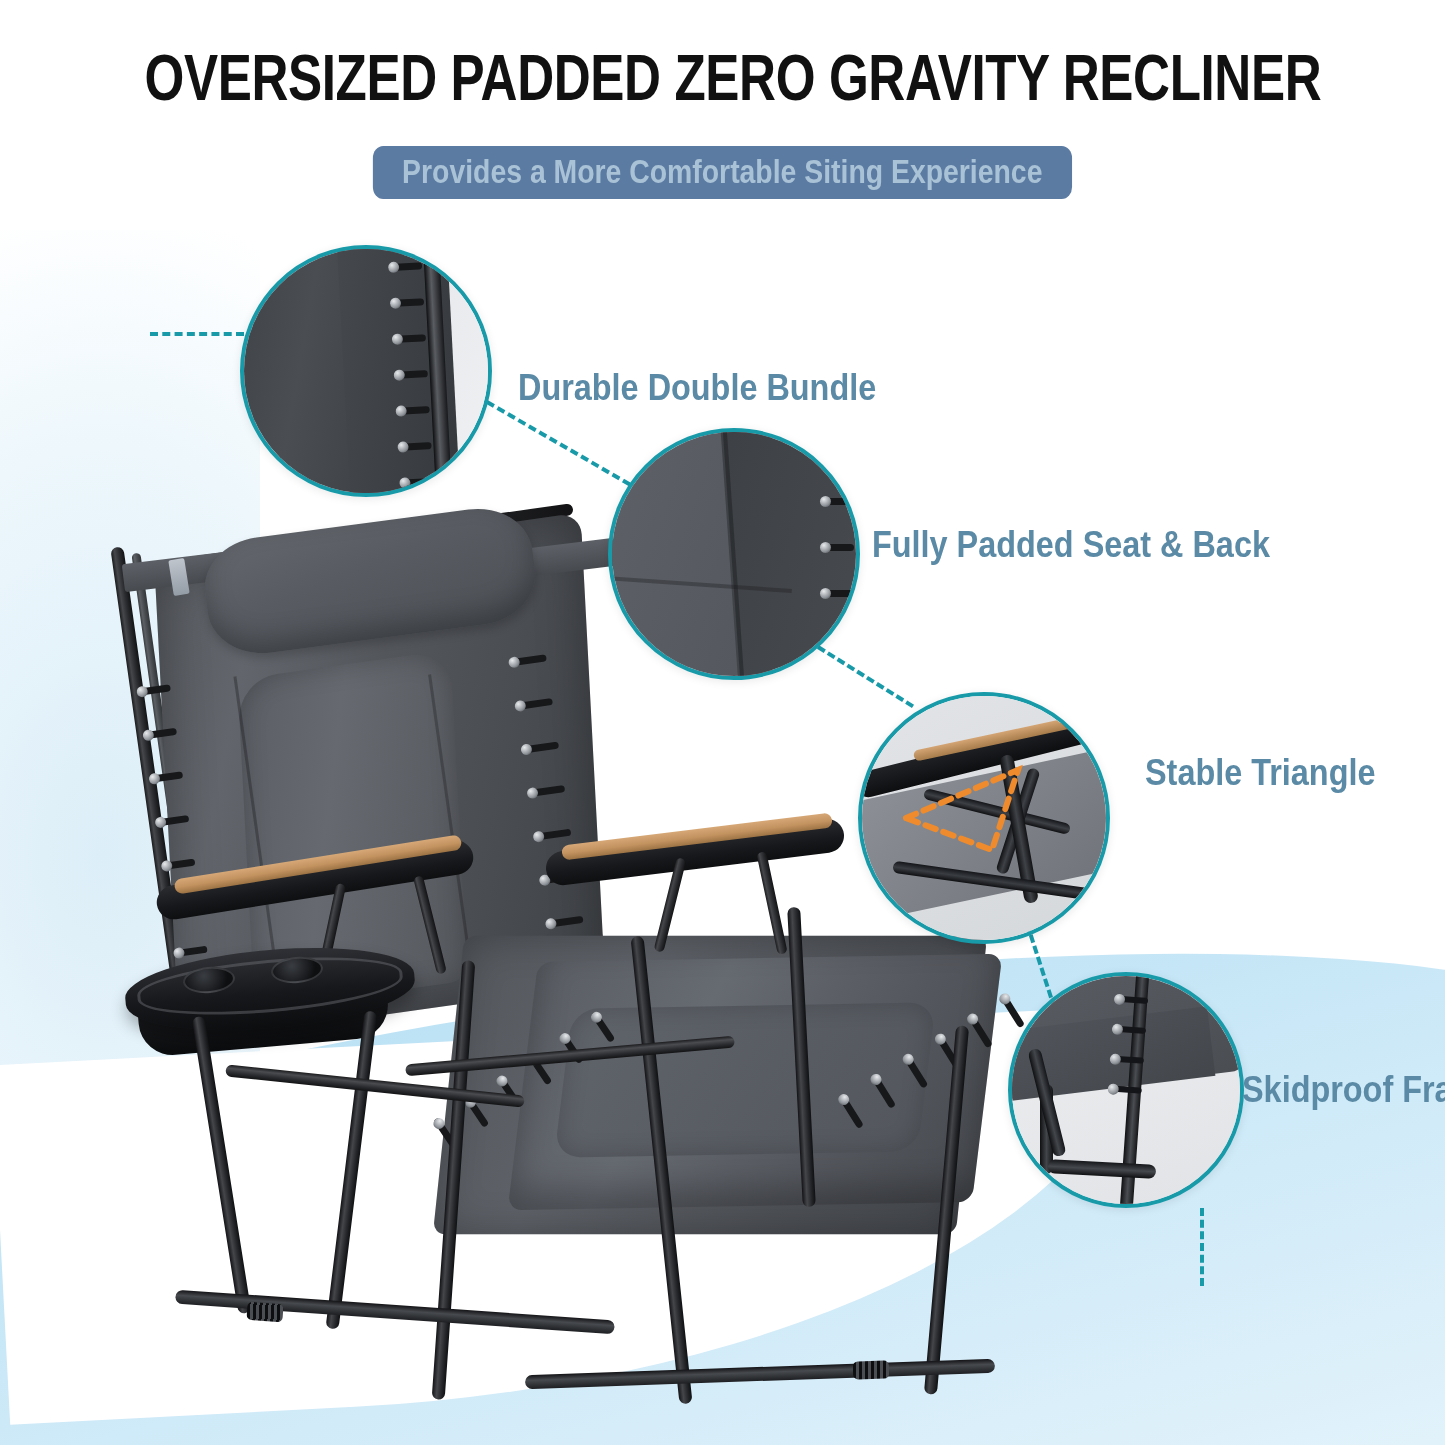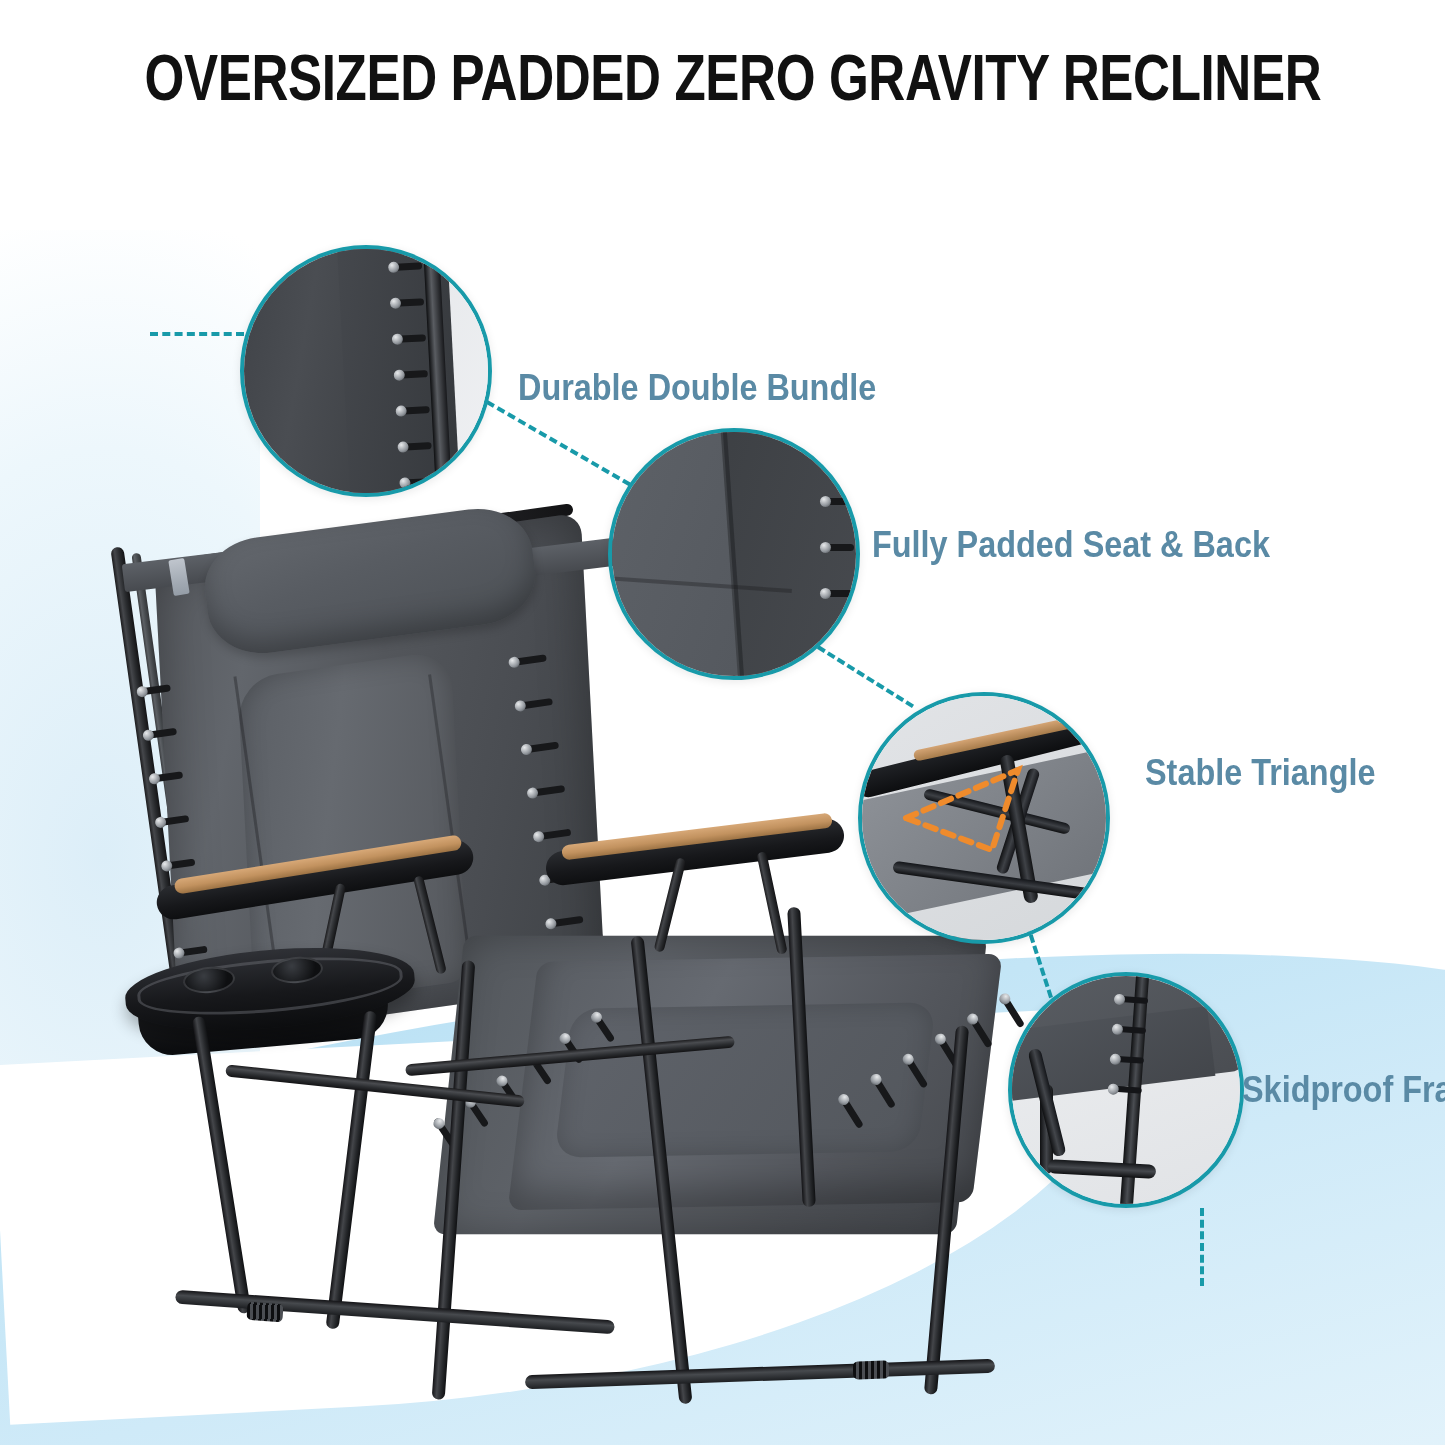--- a/index.html
+++ b/index.html
@@ -246,20 +246,23 @@
 <body>
 
 <div id="stage">
 
   <div class="bg-base"></div>
   <div class="bg-blue-left"></div>
   <div class="bg-blue-sweep"></div>
   <div class="bg-white-cut"></div>
 
   <div class="title">OVERSIZED PADDED ZERO GRAVITY RECLINER</div>
+  <div class="subtitle-wrap">
+    <div class="subtitle">Provides a More Comfortable Siting Experience</div>
+  </div>
 
   <div id="product">
 
     <div class="pc tube rail-back-top"></div>
     <div class="pc tube rail-back-l"></div>
     <div class="pc tube rail-back-l2"></div>
     <div class="pc tube rail-back-r"></div>
 
     <div class="pc backrest"></div>
     <div class="pc back-centerpanel"></div>

